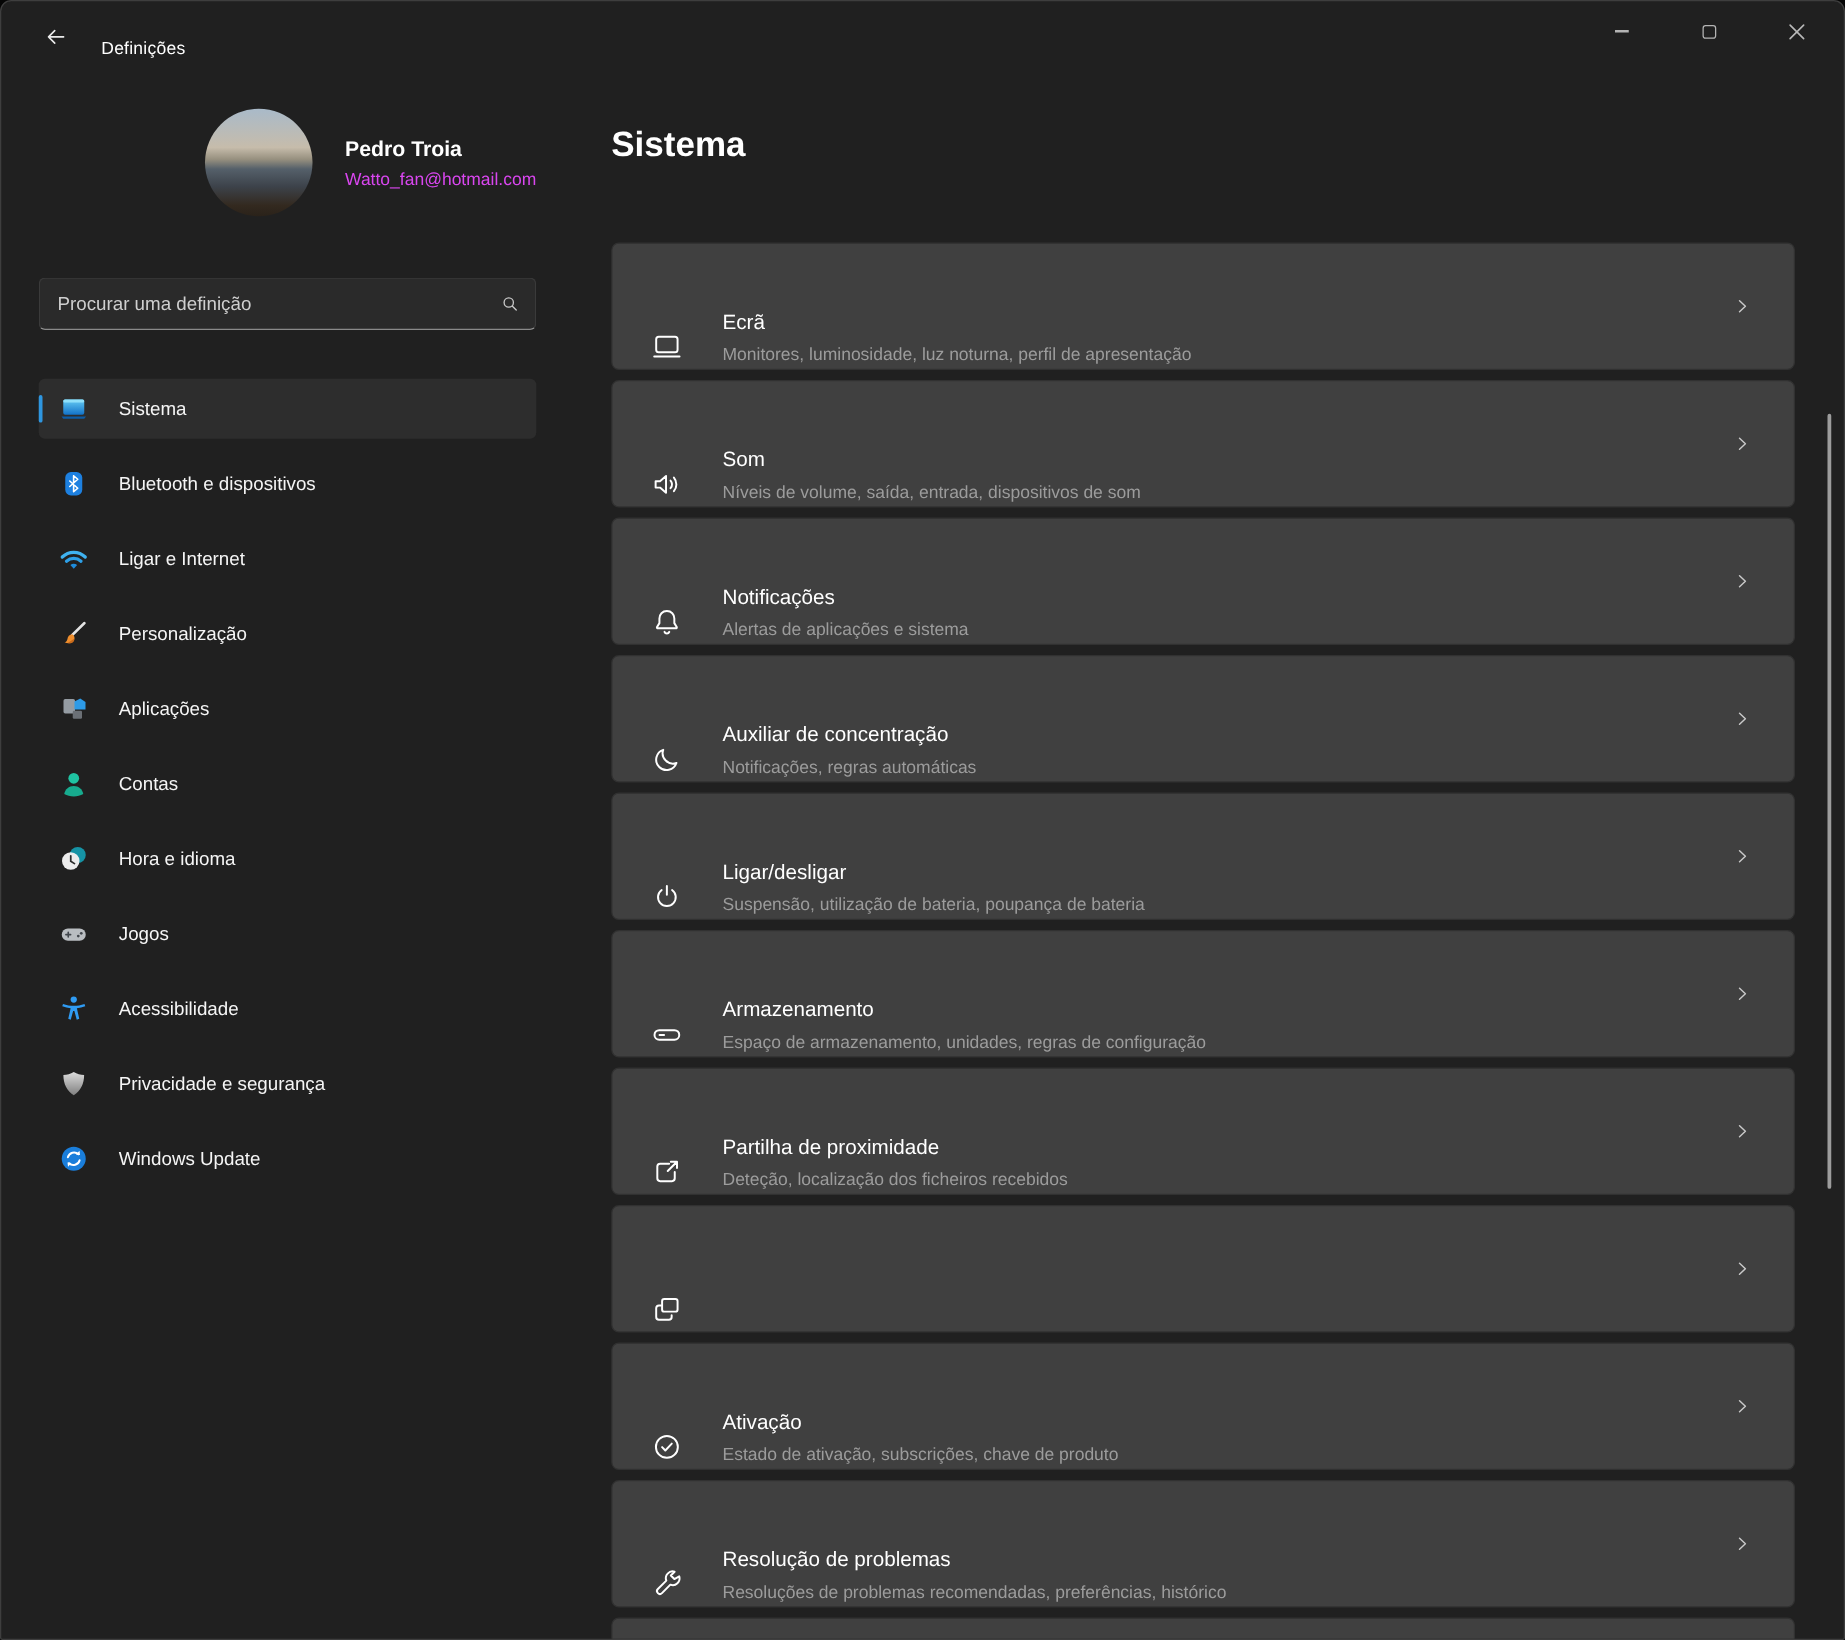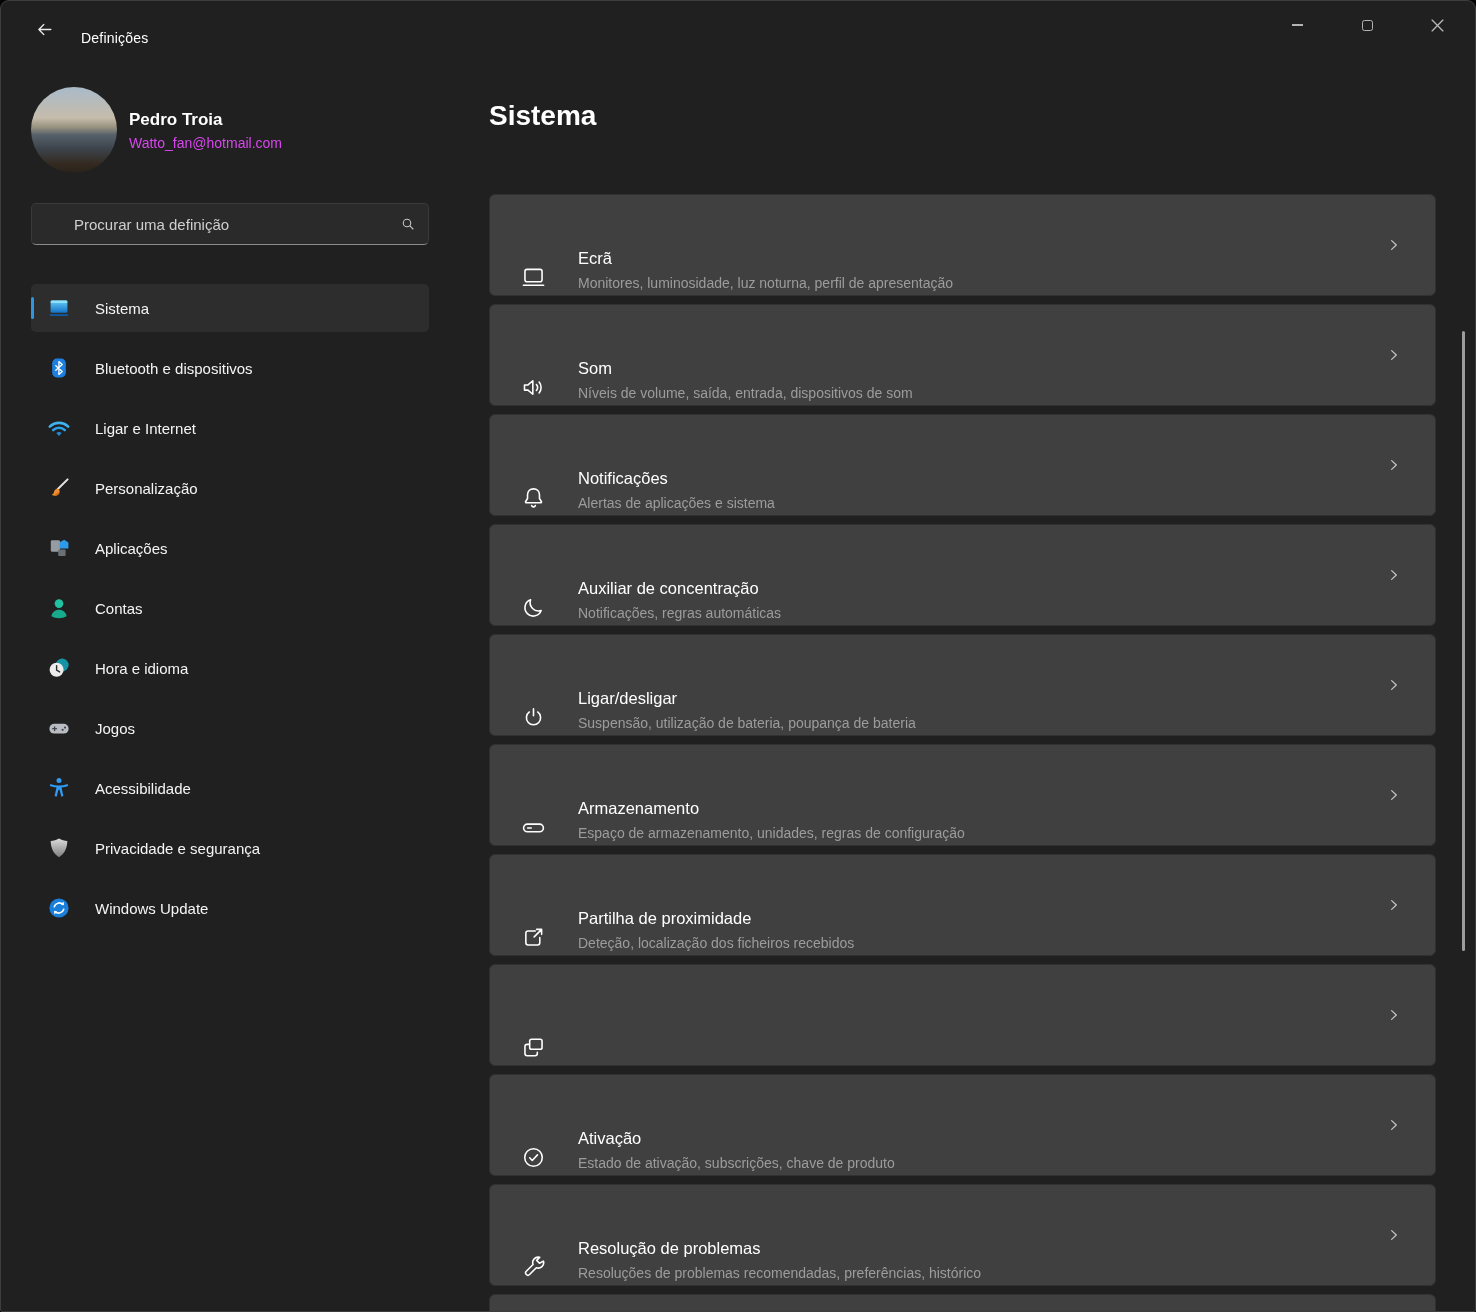--- a/index.html
+++ b/index.html
@@ -32,32 +32,32 @@
     display:flex; align-items:center; justify-content:center;
   }
   .glyph-min { width:11px; height:1.5px; background:#b4b4b4; }
   .glyph-max { width:11px; height:11px; border:1.4px solid #b4b4b4; border-radius:2.5px; }
 
   
   .sidebar {
     position:absolute; top:56px; left:0; bottom:0; width:460px;
     padding:0 32px 0 30px;
   }
-  .profile { display:flex; align-items:center; gap:12px; margin-top:30px; }
+  .profile { display:flex; align-items:center; gap:26px; margin-top:30px;justify-content:flex-end; }
   .avatar {
     width:86px; height:86px; border-radius:50%; flex:0 0 auto;
     background:linear-gradient(180deg,#a9bac9 0%,#c6bcab 36%,#97907f 47%,#55606a 56%,#3d434b 72%,#33291f 90%,#2a221a 100%);
   }
   .profile-name { color:#ffffff; font-size:17px; font-weight:600; margin-bottom:5px; }
   .profile-email { color:#d946ef; font-size:14px; }
 
   .searchbox {
-    margin-top:30px; height:42px; background:#2a2a2a;
+    margin-top:49px; height:42px; background:#2a2a2a;
     border:1px solid #3a3a3a; border-bottom:1px solid #8a8a8a;
-    border-radius:5px; position:relative;padding-left:28px;
+    border-radius:5px; position:relative;
   }
   .searchbox input {
     width:100%; height:100%; background:transparent; border:none; outline:none;
     color:#e8e8e8; font-size:15px; padding:0 42px 0 14px;
     font-family:"Liberation Sans","DejaVu Sans",sans-serif;
   }
   .searchbox input::placeholder { color:#cfcfcf; opacity:1; }
   .search-icon { position:absolute; right:12px; top:50%; transform:translateY(-50%); display:flex; }
 
   .nav { margin-top:39px; }

